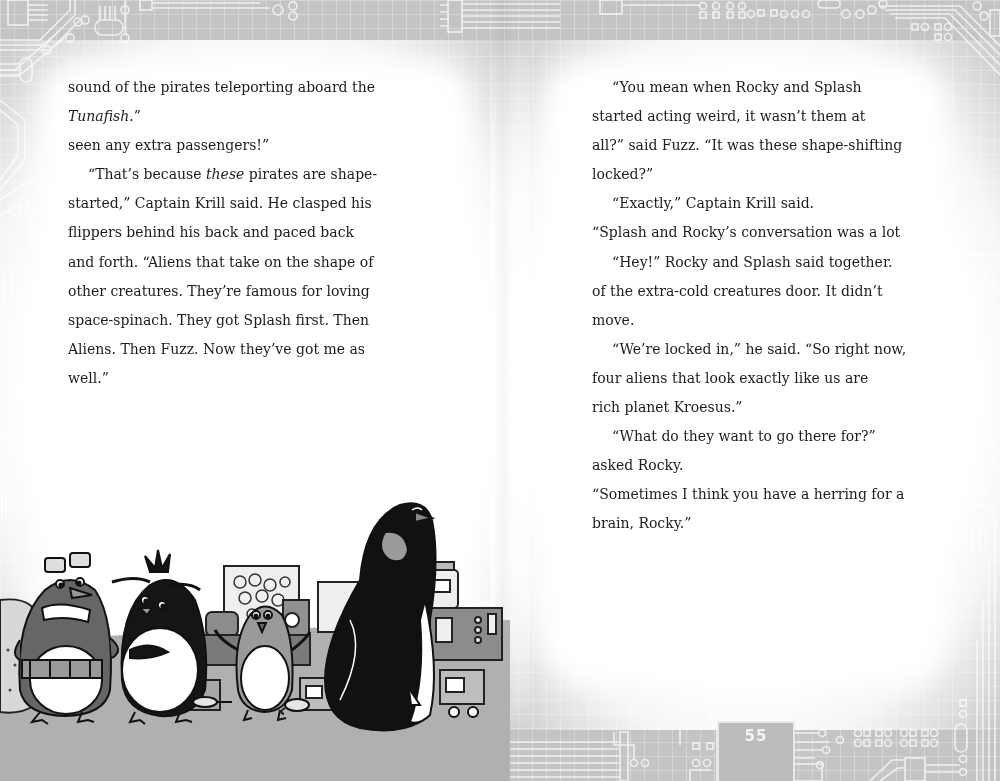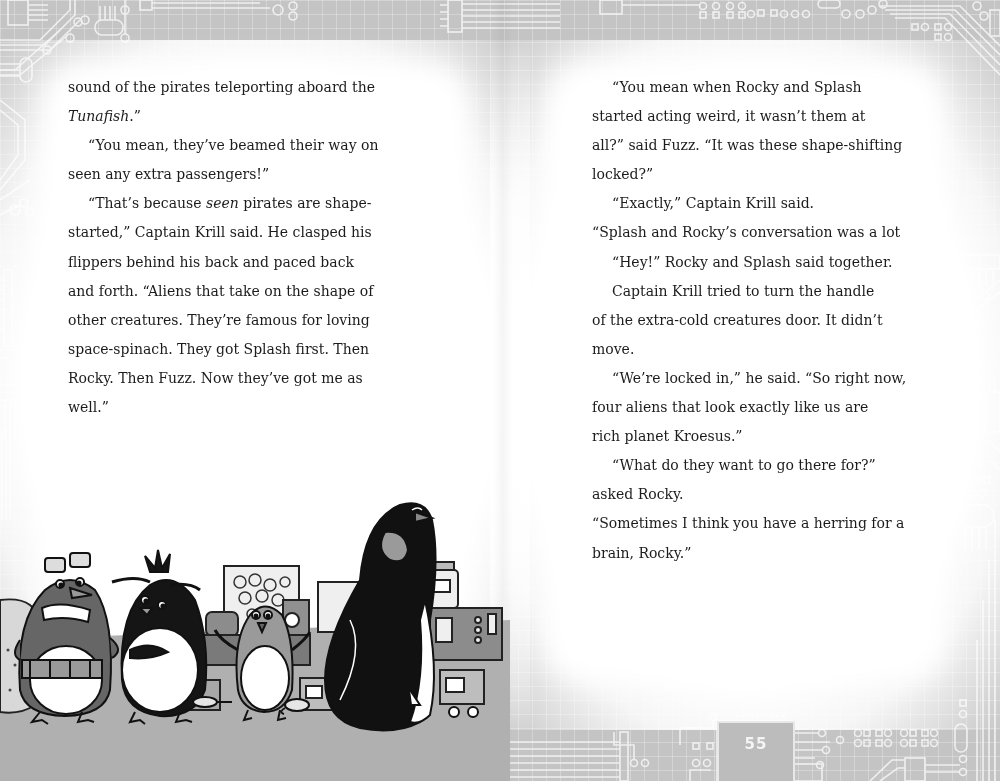--- a/index.html
+++ b/index.html
@@ -42,21 +42,21 @@
   .line { white-space: nowrap; display: block; height: 29.1px; }
   .indent { padding-left: 20px; }
   .it { font-style: italic; }
   .illustration { position: absolute; left: 0; top: 490px; width: 510px; height: 291px; }
   .page-chip {
     position: absolute; left: 717px; top: 721px; width: 74px; height: 60px;
     background: #bcbcbc; border: 2px solid #e8e8e8; border-bottom: none;
     display: flex; align-items: flex-start; justify-content: center;
   }
   .page-number {
-    margin-top: 12px; color: #f4f4f4; font-family: "DejaVu Sans", sans-serif;
+    margin-top: 4px; color: #f4f4f4; font-family: "DejaVu Sans", sans-serif;
     font-weight: bold; font-size: 15px; letter-spacing: 1px;
   }
 </style>
 </head>
 <body>
 
 <div class="spread">
   <div class="bg-grid"></div>
 
   <svg class="circuits" width="1000" height="781" viewBox="0 0 1000 781">
@@ -215,41 +215,39 @@
 
   <div class="page-glow glow-left"></div>
   <div class="page-glow glow-right"></div>
   <div class="page-white white-left"></div>
   <div class="page-white white-right"></div>
   <div class="gutter"></div>
 
   <div class="text-col col-left">
     <span class="line">sound of the pirates teleporting aboard the</span>
     <span class="line"><span class="it">Tunafish</span><span>.”</span></span>
-    <span class="line indent">“You mean, they’ve beamed their way on</span>
     <span class="line">seen any extra passengers!”</span>
-    <span class="line indent"><span>“That’s because </span><span class="it">seen</span><span> pirates are shape-</span></span>
+    <span class="line indent"><span>“That’s because </span><span class="it">these</span><span> pirates are shape-</span></span>
     <span class="line">started,” Captain Krill said. He clasped his</span>
     <span class="line">flippers behind his back and paced back</span>
     <span class="line">and forth. “Aliens that take on the shape of</span>
     <span class="line">other creatures. They’re famous for loving</span>
     <span class="line">space-spinach. They got Splash first. Then</span>
-    <span class="line">Rocky. Then Fuzz. Now they’ve got me as</span>
+    <span class="line">Aliens. Then Fuzz. Now they’ve got me as</span>
     <span class="line">well.”</span>
   </div>
 
   <div class="text-col col-right">
     <span class="line indent">“You mean when Rocky and Splash</span>
     <span class="line">started acting weird, it wasn’t them at</span>
     <span class="line">all?” said Fuzz. “It was these shape-shifting</span>
     <span class="line">locked?”</span>
     <span class="line indent">“Exactly,” Captain Krill said.</span>
     <span class="line">“Splash and Rocky’s conversation was a lot</span>
     <span class="line indent">“Hey!” Rocky and Splash said together.</span>
-    <span class="line indent">Captain Krill tried to turn the handle</span>
     <span class="line">of the extra-cold creatures door. It didn’t</span>
     <span class="line">move.</span>
     <span class="line indent">“We’re locked in,” he said. “So right now,</span>
     <span class="line">four aliens that look exactly like us are</span>
     <span class="line">rich planet Kroesus.”</span>
     <span class="line indent">“What do they want to go there for?”</span>
     <span class="line">asked Rocky.</span>
     <span class="line">“Sometimes I think you have a herring for a</span>
     <span class="line">brain, Rocky.”</span>
   </div>

